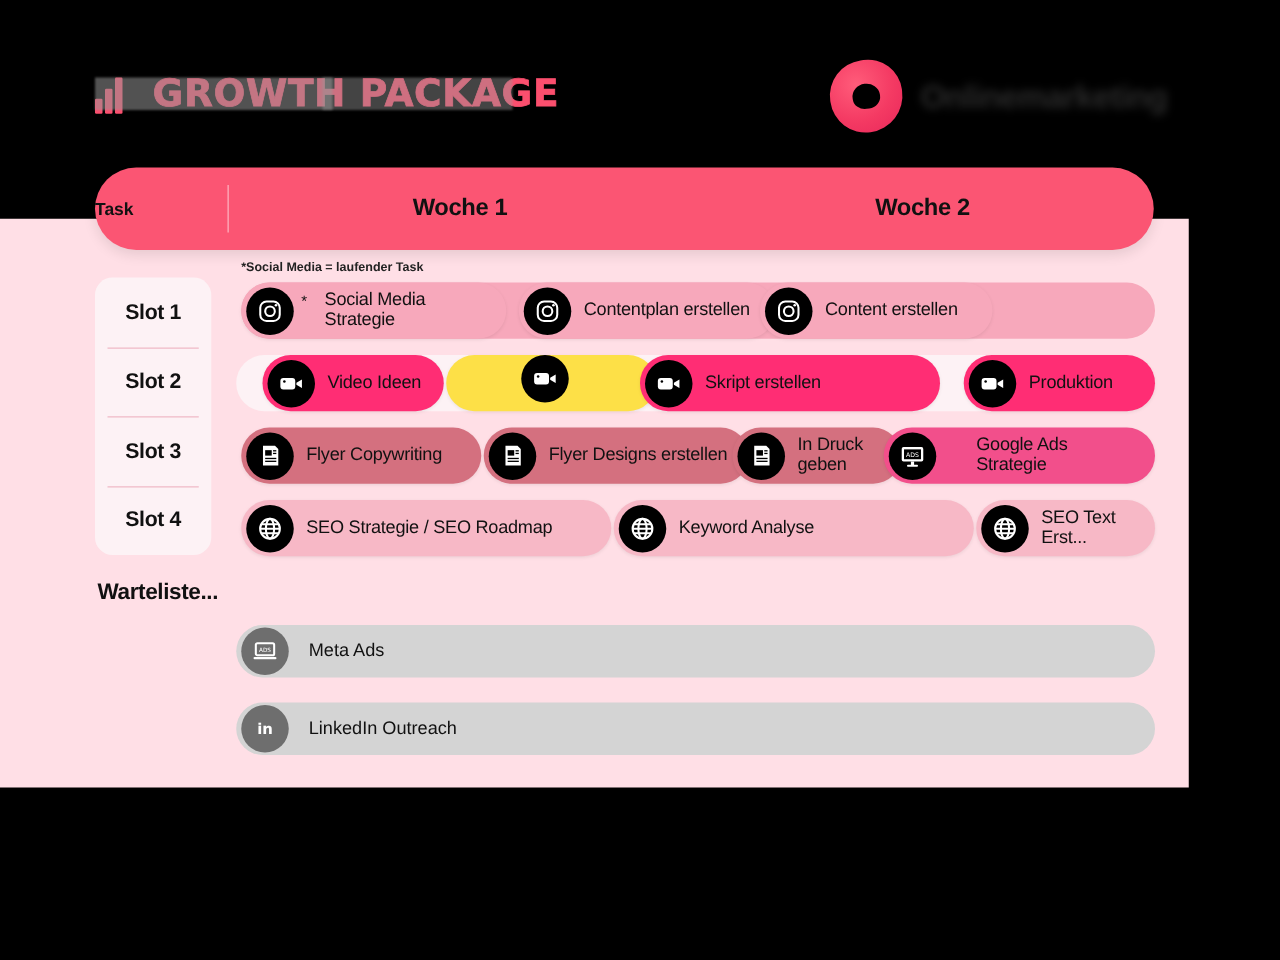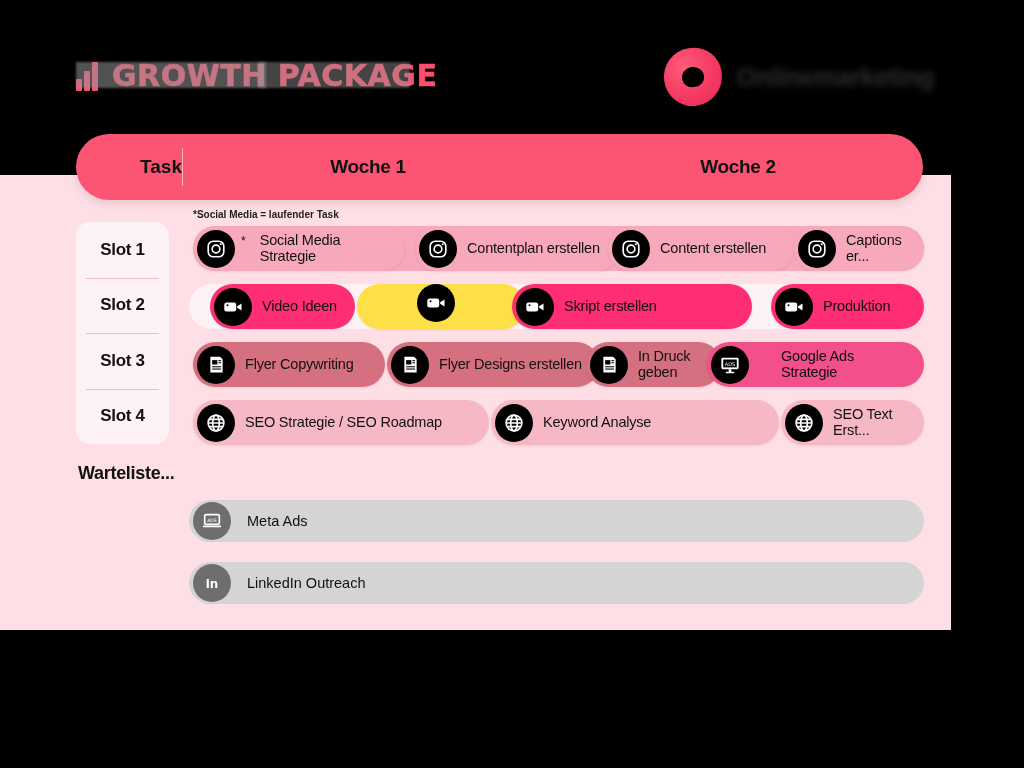--- a/index.html
+++ b/index.html
@@ -7,21 +7,21 @@
     width: 1024px; height: 768px;
     background: #000000;
     font-family: "Liberation Sans", sans-serif;
     overflow: hidden;
   }
   #root { position: relative; width: 1024px; height: 768px; }
 
   
   .title-bar {
     position: absolute; left: 76px; top: 58px;
-    display: flex; align-items: center; gap: 10px;
+    display: flex; align-items: center; gap: 20px;
   }
   .title-icon { width: 26px; height: 30px; position: relative; }
   .title-icon .b1, .title-icon .b2, .title-icon .b3 {
     position: absolute; bottom: 0; width: 6px; background: #fb4f6e; border-radius: 1px;
   }
   .title-icon .b1 { left: 0;  height: 12px; }
   .title-icon .b2 { left: 8px; height: 20px; }
   .title-icon .b3 { left: 16px; height: 29px; }
   .title-text {
     font-size: 30px; font-weight: 800; letter-spacing: .5px;
@@ -60,21 +60,21 @@
   }
 
   
   .header-bar {
     position: absolute; left: 76px; top: 134px; width: 847px; height: 66px;
     background: #fb5573; border-radius: 33px;
     display: flex; align-items: center;
     box-shadow: 0 4px 10px rgba(0,0,0,.10);
   }
   .header-task {
-    width: 106px; text-align: right; font-size: 19px; font-weight: 700; color: #111;
+    width: 106px; text-align: left; font-size: 14px; font-weight: 700; color: #111;
   }
   .header-div { width: 1px; height: 38px; background: rgba(255,255,255,.55); }
   .header-week {
     flex: 1; text-align: center; font-size: 19px; font-weight: 700; color: #111;
     letter-spacing: -.3px;
   }
 
   
   .slot-col {
     position: absolute; left: 76px; top: 222px; width: 93px; height: 222px;
@@ -204,30 +204,20 @@
         </div>
         <div class="pill" style="position: absolute; left: 419px; width: 186px; background: rgb(247, 168, 187);">
           <span class="icon-badge">
             <svg width="22" height="22" viewBox="0 0 24 24">
               <rect x="3.5" y="3.5" width="17" height="17" rx="5.5" fill="none" stroke="#fff" stroke-width="1.8"></rect>
               <circle cx="12" cy="12" r="4.2" fill="none" stroke="#fff" stroke-width="1.8"></circle>
               <circle cx="17.2" cy="6.8" r="1.15" fill="#fff"></circle>
             </svg>
           </span>
           <span class="lbl">Content erstellen</span>
-        </div>
-        <div class="pill" style="position: absolute; left: 605px; width: 130px; background: rgb(247, 168, 187);">
-          <span class="icon-badge">
-            <svg width="22" height="22" viewBox="0 0 24 24">
-              <rect x="3.5" y="3.5" width="17" height="17" rx="5.5" fill="none" stroke="#fff" stroke-width="1.8"></rect>
-              <circle cx="12" cy="12" r="4.2" fill="none" stroke="#fff" stroke-width="1.8"></circle>
-              <circle cx="17.2" cy="6.8" r="1.15" fill="#fff"></circle>
-            </svg>
-          </span>
-          <span class="lbl">Captions er...</span>
         </div>
       </div>
       <div class="row">
         <div class="row-track" style="background: rgb(253, 242, 245); left: 0px; width: 735px;"></div>
         <div class="pill" style="position: absolute; left: 21px; width: 145px; background: rgb(255, 45, 116);">
           <span class="icon-badge">
             <svg width="22" height="22" viewBox="0 0 24 24">
               <rect x="2.5" y="7" width="13" height="10" rx="2.6" fill="#fff"></rect>
               <path d="M16.5 11.2 L21.3 8.2 V15.8 L16.5 12.8 Z" fill="#fff"></path>
               <circle cx="6" cy="10" r="1.1" fill="#000"></circle>

